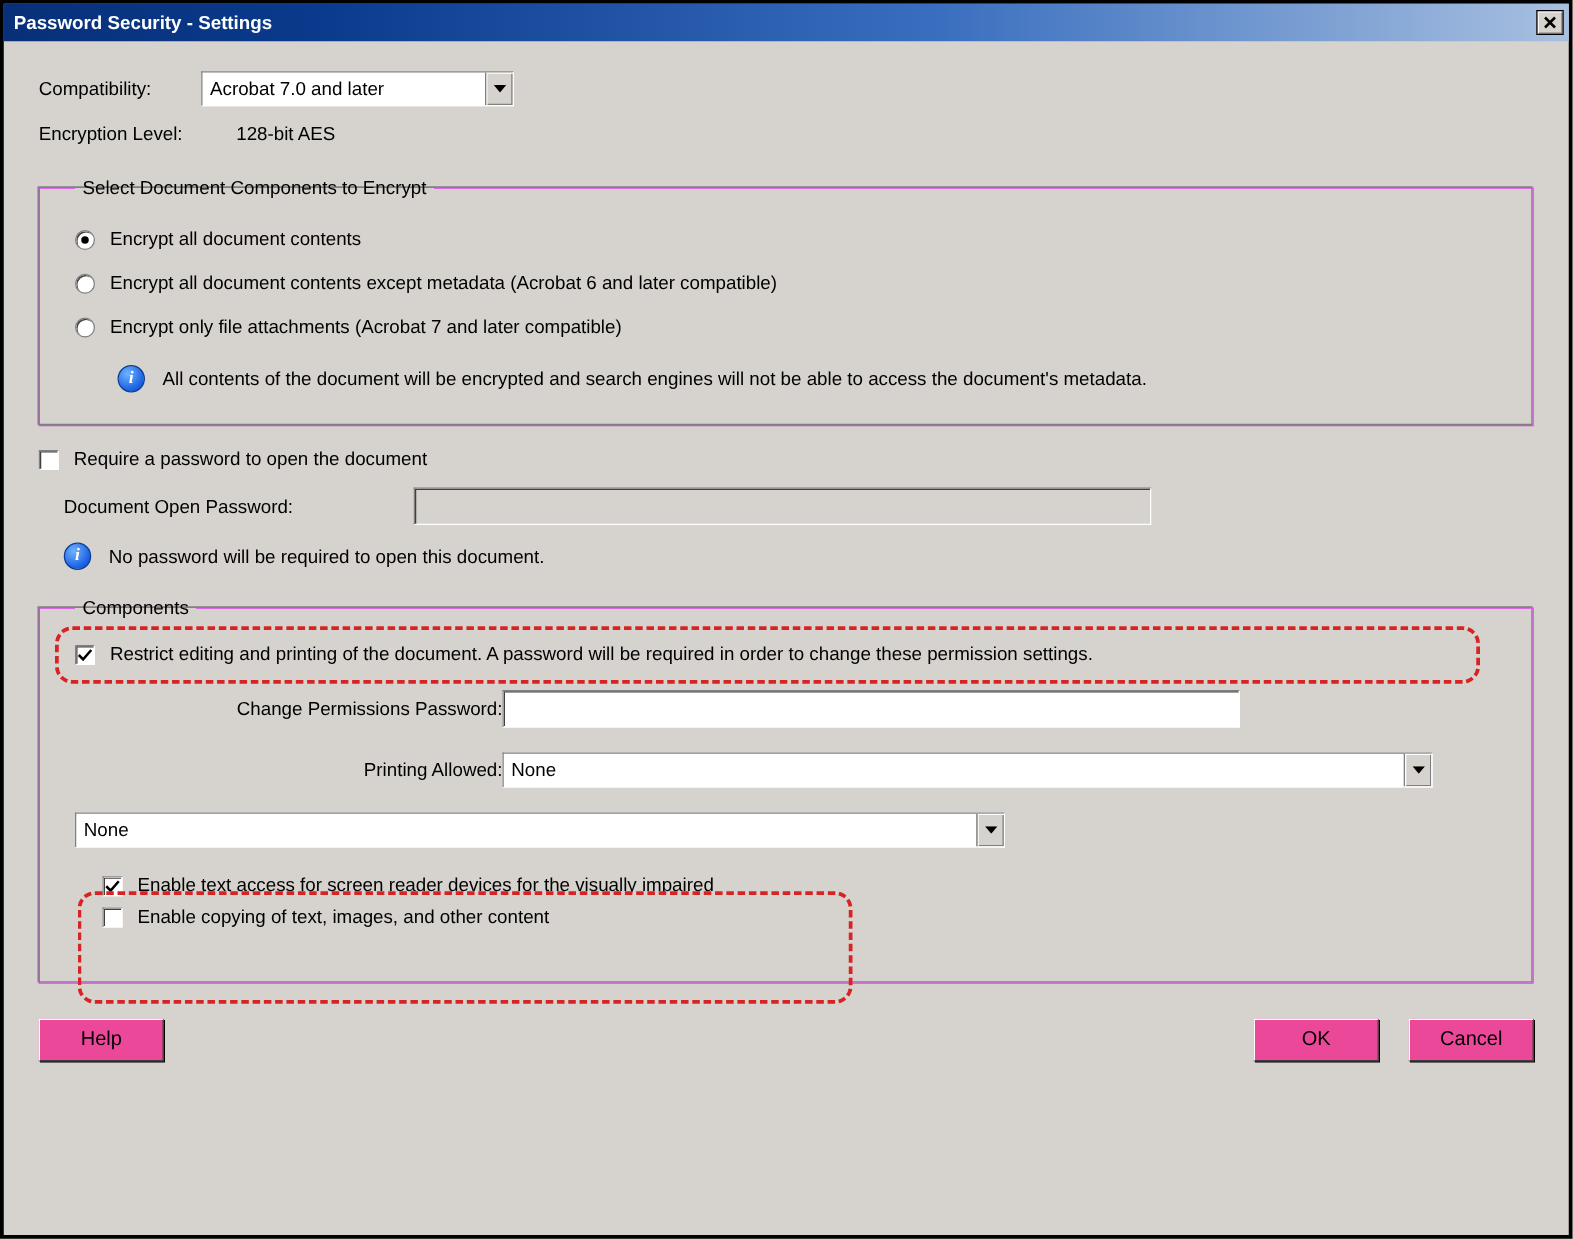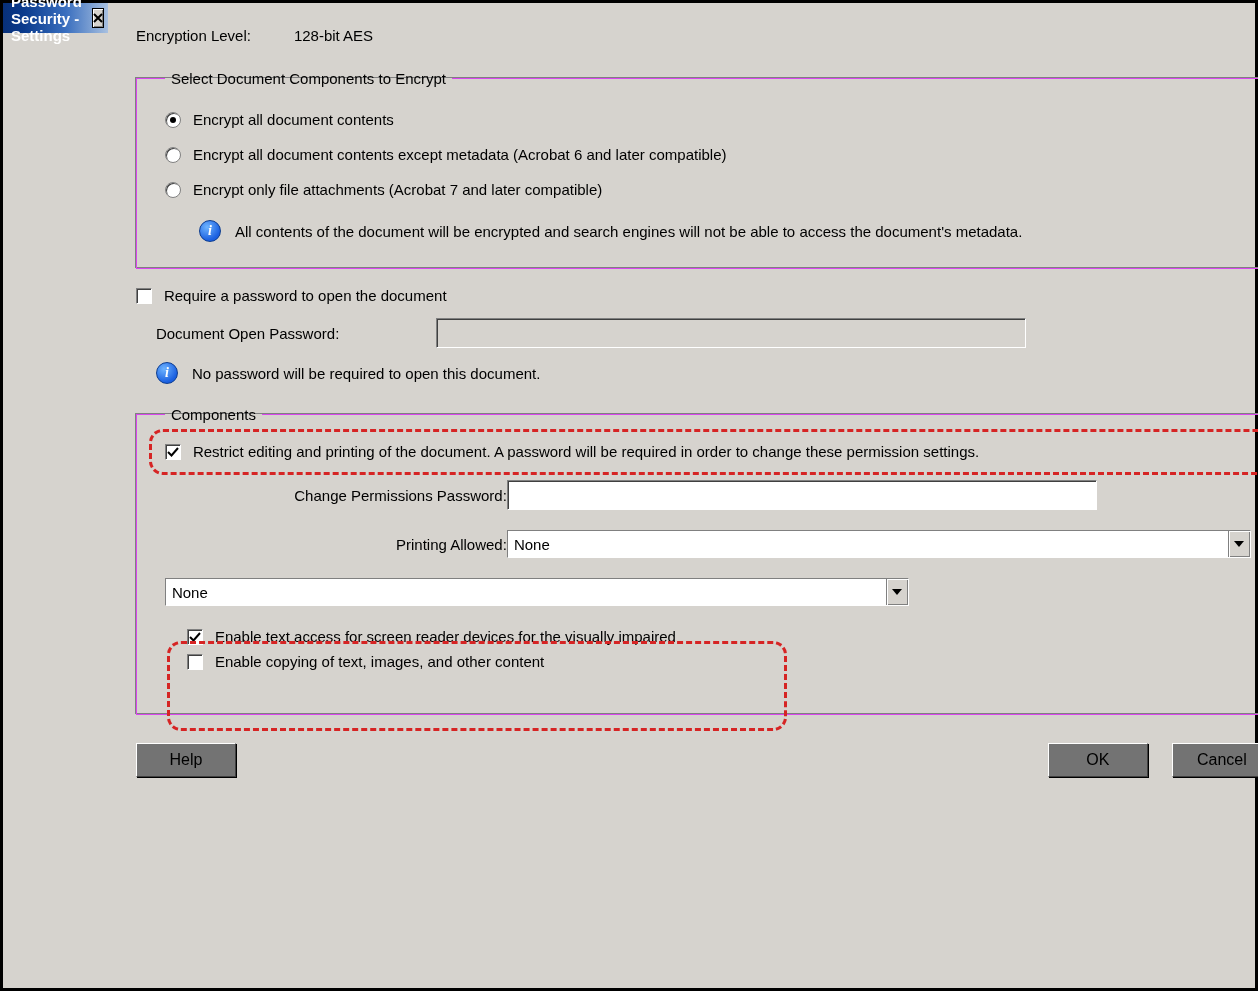--- a/index.html
+++ b/index.html
@@ -11,21 +11,21 @@
     background: #fff;
   }
   .window {
     width: 1258px;
     height: 991px;
     margin: 0 auto;
     border: 3px solid #000;
     background: #d6d3ce;
     position: relative;
     display: flex;
-    flex-direction: row;
+    flex-direction: column;
   }
   .titlebar {
     height: 30px;
     background: linear-gradient(to right, #083079 0%, #0a3a8c 20%, #3a6fbf 60%, #a8c0e0 100%);
     color: #fff;
     display: flex;
     align-items: center;
     padding: 0 4px 0 8px;
     font-weight: bold;
     font-size: 15px;
@@ -144,21 +144,21 @@
     border: 3px dashed #d62424;
     border-radius: 14px;
     position: absolute;
     pointer-events: none;
   }
 
   .btn {
     height: 34px;
     min-width: 100px;
     padding: 0 22px;
-    background:#737373;
+    background:#ec4899;
     border-top:1px solid #fff;
     border-left:1px solid #fff;
     border-right:1px solid #404040;
     border-bottom:1px solid #404040;
     box-shadow: 1px 1px 0 #000;
     display:flex; align-items:center; justify-content:center;
     font-size:16px;
   }
   .button-bar { display:flex; align-items:center; margin-top: 28px; }
   .button-bar .flex { flex:1; }
@@ -174,20 +174,31 @@
     <span class="spacer"></span>
     <div class="close-btn">
       <svg viewBox="0 0 10 10" width="10" height="10">
         <path d="M1 1 L9 9 M9 1 L1 9" stroke="#000" stroke-width="2" fill="none"></path>
       </svg>
     </div>
   </div>
 
   <div class="content">
 
+    <div class="row compat-row">
+      <span class="label">Compatibility:</span>
+      <div class="select-box" style="width:250px;">
+        <span class="sel-value">Acrobat 7.0 and later</span>
+        <span class="sel-arrow">
+          <svg viewBox="0 0 10 6">
+              <path d="M0 0 L10 0 L5 6 Z" fill="#000"></path>
+            </svg>
+        </span>
+      </div>
+    </div>
 
     <div class="row enclevel-row">
       <span class="label">Encryption  Level:</span>
       <span>128-bit AES</span>
     </div>
 
     <fieldset class="groupbox">
       <legend>Select Document Components to Encrypt</legend>
 
       <div class="radio-row">

